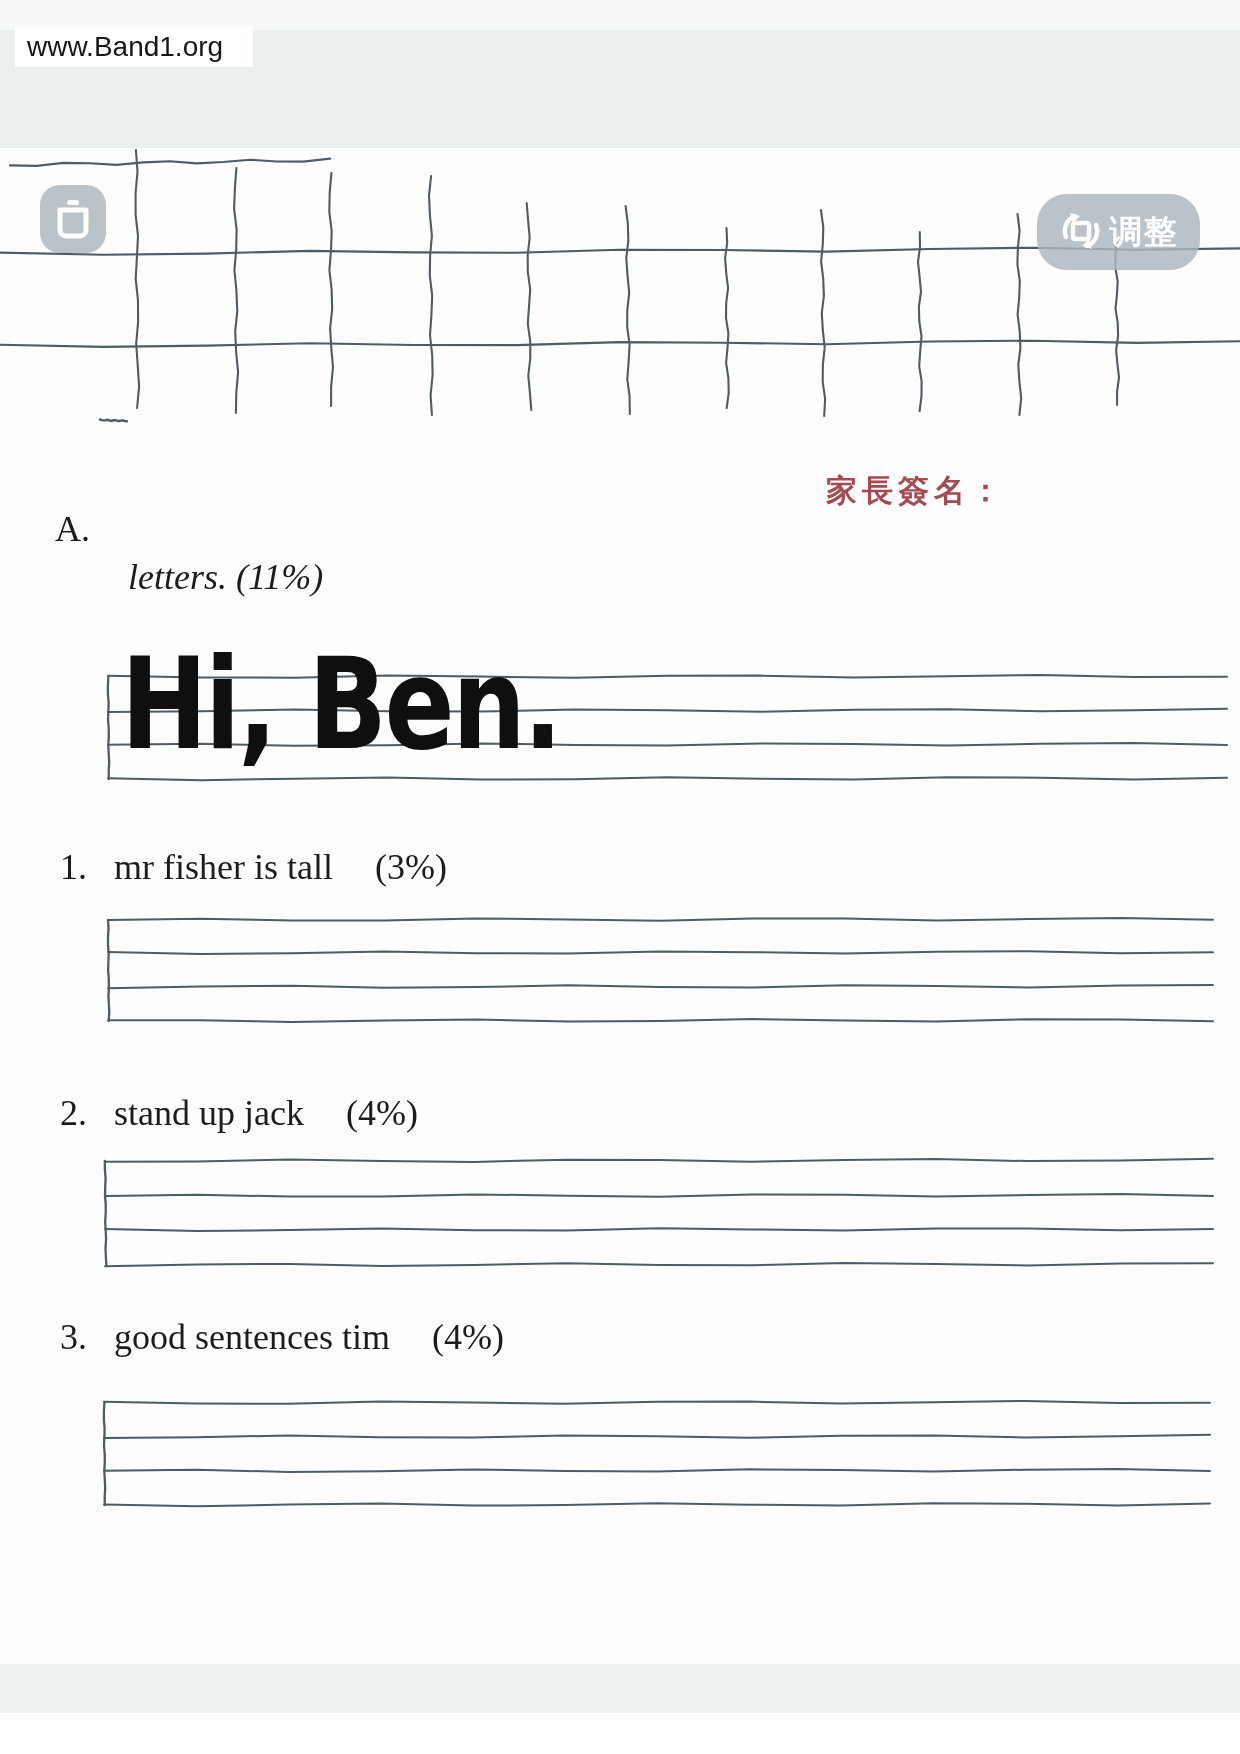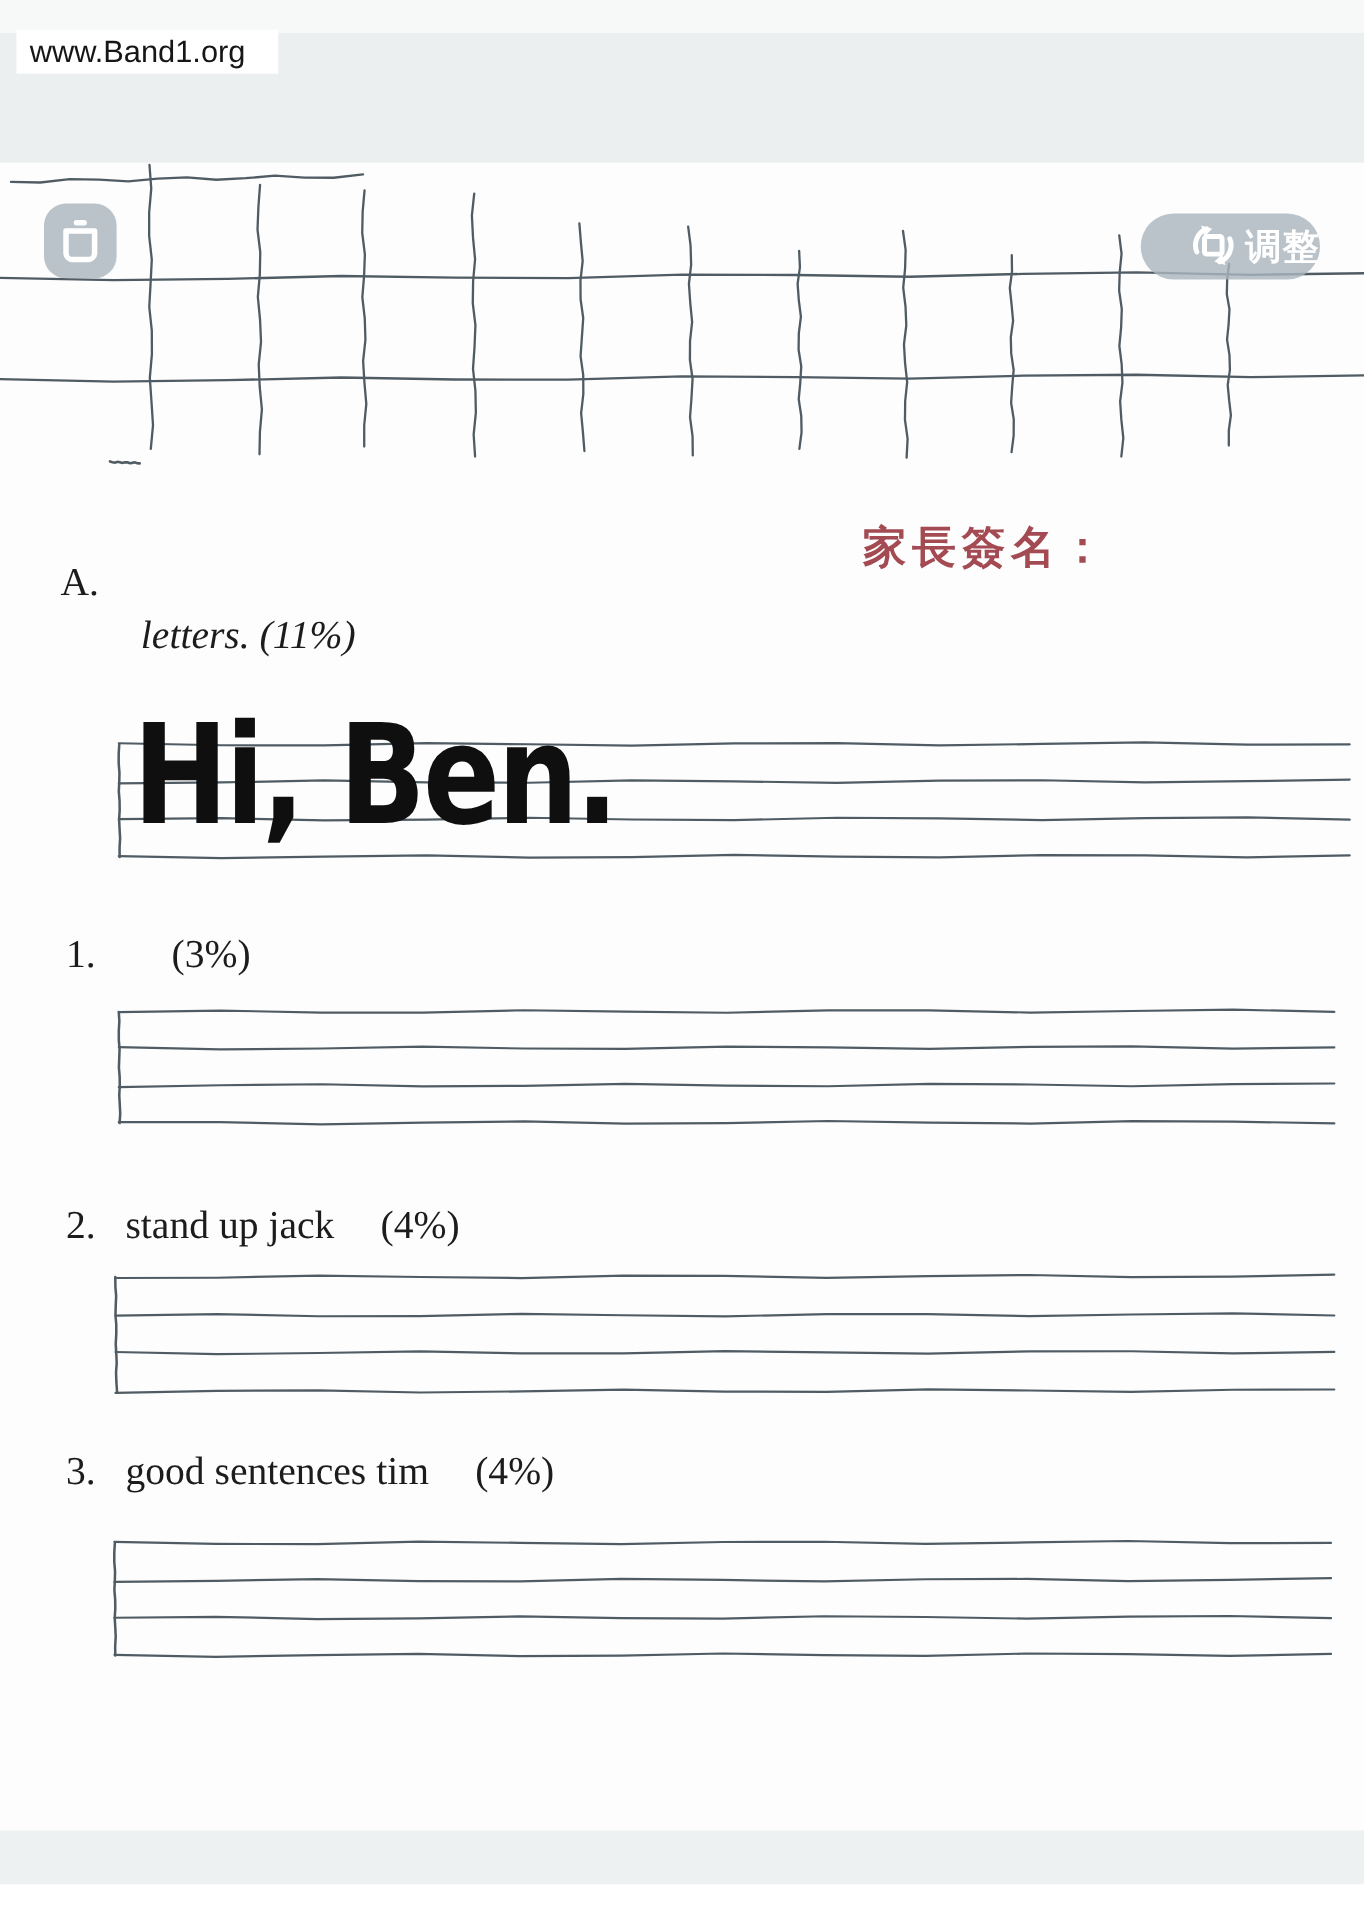--- a/index.html
+++ b/index.html
@@ -13,26 +13,26 @@
   .gray-band{position:absolute;left:0;top:30px;width:100%;height:118px;background:var(--band);}
   .brand-chip{position:absolute;left:15px;top:27px;width:238px;height:40px;background:#ffffff;display:flex;align-items:center;}
   .brand-chip span{font-family:"Liberation Sans",sans-serif;font-size:28px;color:#161616;padding-left:12px;}
   .paper{position:absolute;left:0;top:148px;width:1240px;height:1516px;background:var(--paper);}
   .bottom-band{position:absolute;left:0;top:1664px;width:100%;height:49px;background:var(--bottom);}
   svg.art{position:absolute;left:0;top:0;width:1240px;height:1754px;pointer-events:none;}
 
   .btn{position:absolute;border:none;display:flex;align-items:center;justify-content:center;
        background:var(--btn);cursor:pointer;padding:0;}
   .btn-trash{left:40px;top:185px;width:66px;height:68px;border-radius:20px;}
-  .btn-adjust{left:1037px;top:194px;width:163px;height:60px;border-radius:30px;gap:8px;justify-content:flex-end;}
+  .btn-adjust{left:1037px;top:194px;width:163px;height:76px;border-radius:30px;gap:8px;}
   .btn-adjust .lbl{font-family:"Liberation Sans",sans-serif;font-size:33px;color:#fff;font-weight:700;letter-spacing:1px;}
 
   .t{position:absolute;color:var(--ink);white-space:nowrap;}
   .t-header{left:52px;top:404px;font-size:36px;}
-  .t-parent{left:784px;top:470px;font-size:40px;color:var(--red);font-weight:700;letter-spacing:5px;font-family:Liberation Mono, monospace;}
+  .t-parent{left:826px;top:470px;font-size:31px;color:var(--red);font-weight:700;letter-spacing:5px;font-family:Liberation Mono, monospace;}
   .t-secA-letter{left:55px;top:508px;font-size:36px;}
   .t-secA-1{left:128px;top:508px;font-size:36px;}
   .t-secA-2{left:128px;top:556px;font-size:36px;font-style:italic;}
   .t-example{left:74px;top:616px;font-size:38px;}
   .t-big{left:121px;top:642px;font-size:126px;line-height:1.0;color:#0f0f0f;
          font-family:"DejaVu Sans",sans-serif;font-weight:700;letter-spacing:-3px;
          transform:scaleX(.82);transform-origin:left top;}
   .qrow{position:absolute;left:60px;font-size:36px;display:flex;color:var(--ink);white-space:nowrap;}
   .qrow.q1{top:846px;} .qrow.q2{top:1092px;} .qrow.q3{top:1316px;}
   .qnum{width:54px;}
@@ -90,20 +90,21 @@
       <path d="M104.4,1403.0 L103.9,1411.5 L103.9,1420.0 L104.6,1428.5 L104.4,1437.0 L104.0,1445.5 L104.7,1454.0 L104.8,1462.5 L104.3,1471.0 L104.8,1479.5 L105.2,1488.0 L104.7,1496.5 L104.8,1505.0" fill="none" stroke="#505c64" stroke-width="2.3" stroke-linecap="round"></path>
     </svg>
 
   <div class="t t-parent">家長簽名：</div>
   <div class="t t-secA-letter">A.</div>
   <div class="t t-secA-2">letters. (11%)</div>
   <div class="t t-big">Hi, Ben.</div>
 
   <div class="qrow q1">
     <span class="qnum">1.</span>
+    <span>mr fisher is tall</span>
     <span class="qgap"></span>
     <span>(3%)</span>
   </div>
   <div class="qrow q2">
     <span class="qnum">2.</span>
     <span>stand up jack</span>
     <span class="qgap"></span>
     <span>(4%)</span>
   </div>
   <div class="qrow q3">

